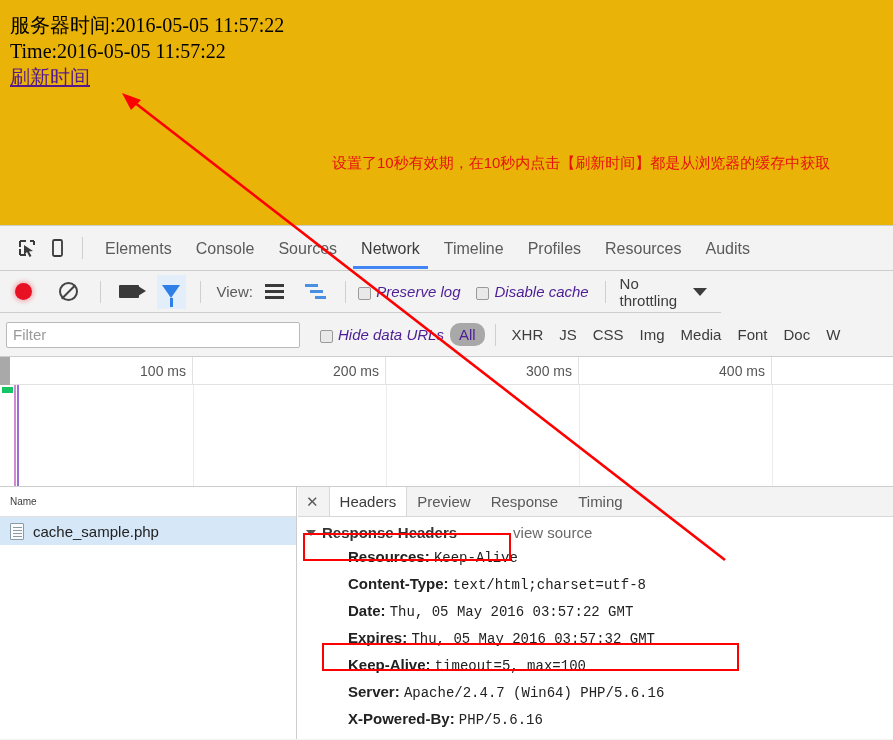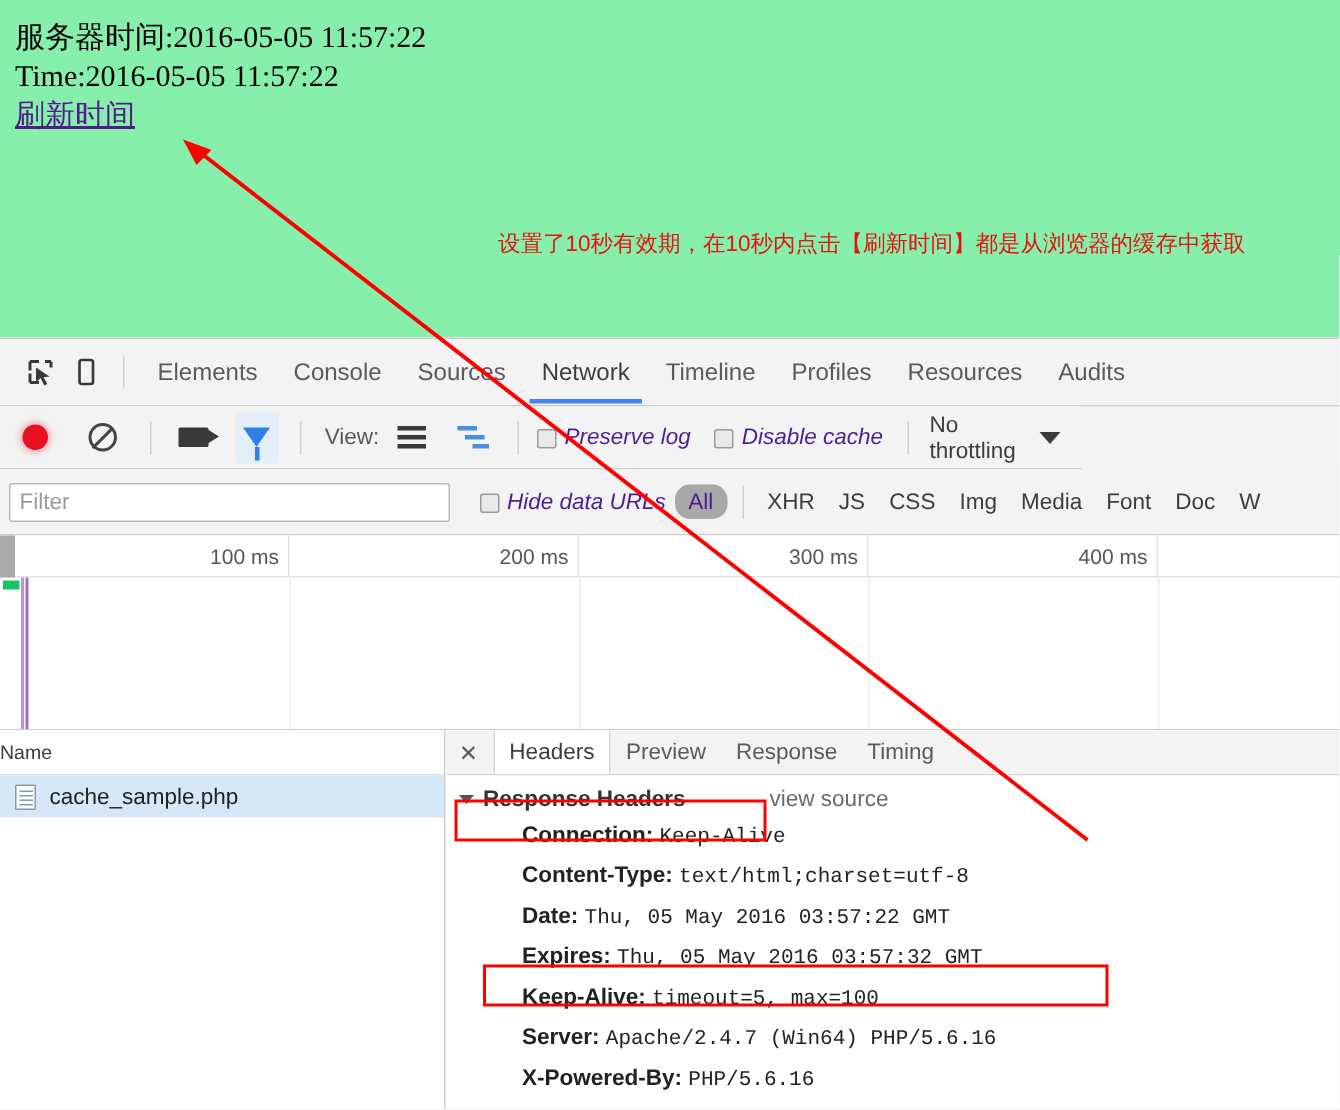--- a/index.html
+++ b/index.html
@@ -8,21 +8,21 @@
     width: 893px; height: 740px;
     background: #ffffff;
     font-family: "Liberation Sans", sans-serif;
     overflow: hidden;
     position: relative;
   }
 
   
   #page-content {
     position: absolute; left:0; top:0; width:893px; height:225px;
-    background:#86efac;
+    background:#eab308;
     padding: 12px 0 0 10px;
   }
   .page-line {
     font-family: "Liberation Serif", serif;
     font-size: 20px;
     color:#000;
     line-height: 26px;
     white-space: pre;
   }
   .page-link {
@@ -151,22 +151,22 @@
   .tl-line{position:absolute;top:28px;bottom:0;width:2px;}
   #green-marker{position:absolute;left:2px;top:30px;width:11px;height:6px;background:#15c462;}
 
   
   #lower{position:relative;width:893px;height:252px;background:#fff;}
   #namecol{
     position:absolute;left:0;top:0;width:297px;height:252px;
     background:#fff;border-right:1px solid #cdcdcd;
   }
   #name-header{
-    height:30px;line-height:30px;
-    font-size:13px;color:#3c3c3c;border-bottom:1px solid #e0e0e0;background:#fff;
+    height:30px;line-height:30px;padding-left:10px;
+    font-size:10px;color:#3c3c3c;border-bottom:1px solid #e0e0e0;background:#fff;
   }
   .net-row{
     height:28px;display:flex;align-items:center;padding-left:10px;
     background:#d6e7f8;cursor:pointer;
   }
   .doc-icon{
     width:14px;height:17px;background:#fbfbfb;border:1px solid #8a9ba8;
     margin-right:9px;position:relative;border-radius:1px;
   }
   .doc-icon::after{
@@ -338,21 +338,21 @@
       </div>
 
       <div id="headers-body">
         <div class="sec-title">
           <span class="tri"></span>
           <span>Response Headers</span>
           <span class="view-src">view source</span>
         </div>
 
         <div class="hrow">
-          <span class="hname">Connection:</span>
+          <span class="hname">Resources:</span>
           <span class="hval">Keep-Alive</span>
         </div>
         <div class="hrow">
           <span class="hname">Content-Type:</span>
           <span class="hval">text/html;charset=utf-8</span>
         </div>
         <div class="hrow">
           <span class="hname">Date:</span>
           <span class="hval">Thu, 05 May 2016 03:57:22 GMT</span>
         </div>

